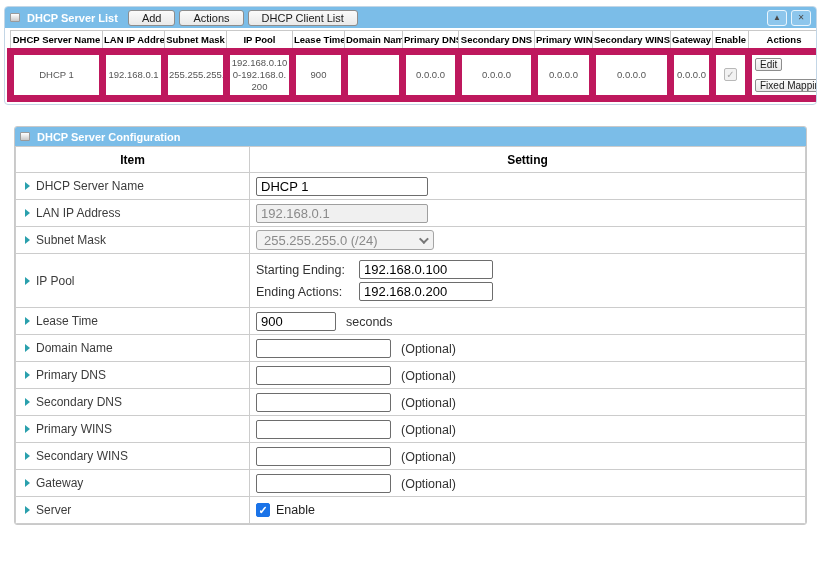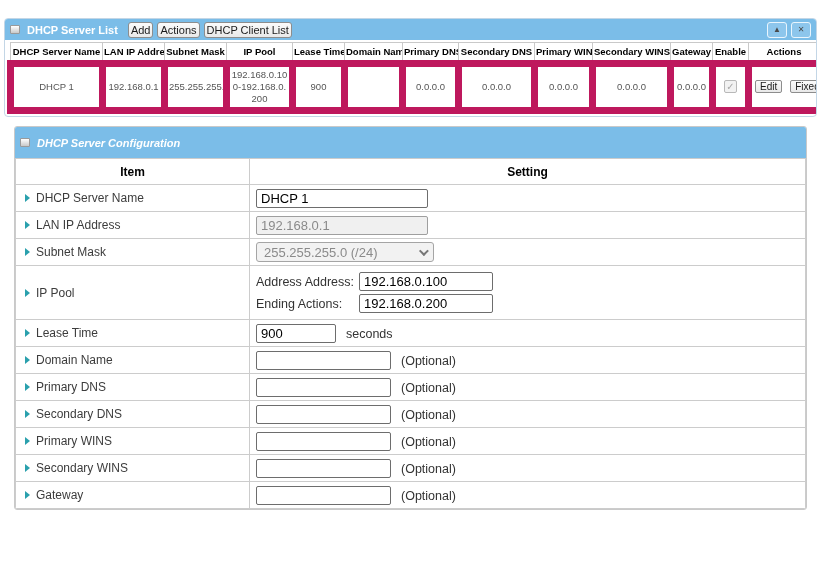--- a/index.html
+++ b/index.html
@@ -40,40 +40,40 @@
     margin: 0 6px 0 3px;
     white-space: nowrap;
   }
   .btn {
     background: linear-gradient(#fbfbfb, #e9e9e9);
     border: 1px solid #8d8d8d;
     border-radius: 3px;
     font-family: inherit;
     font-size: 11px;
     color: #1a1a1a;
-    padding: 1px 2px;
+    padding: 1px 13px;
     white-space: nowrap;
     cursor: pointer;
   }
   .winbtns { margin-left: auto; display: flex; gap: 4px; }
   .winbtn {
     width: 20px; height: 16px;
     background: #8dc6ec;
     border: 1px solid #e9f5fd;
     border-radius: 3px;
     color: #4a4a4a;
     font-size: 8px;
     line-height: 14px;
     text-align: center;
     padding: 0;
     cursor: pointer;
     font-family: inherit;
   }
   
-  #server-list { left: 4px; top: 18px; width: 813px; }
+  #server-list { left: 4px; top: 6px; width: 813px; }
   #server-list .titlebar { height: 21px; }
   .slist-wrap { padding: 2px; }
   table.slist {
     width: 100%;
     border-collapse: collapse;
     table-layout: fixed;
   }
   table.slist th {
     border: 1px solid #c9c9c9;
     font-size: 9.5px;
@@ -88,41 +88,41 @@
     border: 7px solid #be185d;
     font-size: 9.5px;
     color: #555;
     text-align: center;
     padding: 2px 1px;
     height: 33px;
     white-space: nowrap;
     overflow: hidden;
   }
   table.slist td.wrap { white-space: normal; word-break: break-all; line-height: 1.25; }
-  .actions-cell { display: flex; flex-direction: row; align-items: flex-start; gap: 8px; padding-left: 2px; }
+  .actions-cell { display: flex; flex-direction: column; align-items: flex-start; gap: 8px; padding-left: 2px; }
   .btn.small { font-size: 10px; padding: 0 4px; border-radius: 2px; }
   
   .cbx {
     width: 13px; height: 13px;
     border: 1px solid #8a8a8a;
     border-radius: 2px;
     display: inline-flex;
     align-items: center;
     justify-content: center;
     background: #fff;
     vertical-align: middle;
   }
   .cbx.gray { background: #f2f2f2; border-color: #b8b8b8; }
   .cbx.gray[data-checked="true"]::after { content: "✓"; color: #a8a8a8; font-size: 10px; }
   .cbx.blue { width: 14px; height: 14px; }
   .cbx.blue[data-checked="true"] { background: #1a73e8; border-color: #1a73e8; }
   .cbx.blue[data-checked="true"]::after { content: "✓"; color: #fff; font-size: 11px; font-weight: bold; }
   
   #config { left: 14px; top: 126px; width: 793px; border-color: #c9c9c9; border-radius: 3px; }
-  #config .titlebar { height: 31px; font-style: italic; }
+  #config .titlebar { height: 19px; }
   table.cfg { width: 100%; border-collapse: collapse; table-layout: fixed; }
   table.cfg th {
     border: 1px solid #cccccc;
     font-size: 12px;
     font-weight: bold;
     color: #000;
     text-align: center;
     height: 26px;
     background: #fff;
   }
@@ -304,21 +304,21 @@
           <span class="sel">
             <span>255.255.255.0 (/24)</span>
             <span class="chevron"></span>
           </span>
         </td>
       </tr>
       <tr>
         <td class="item"><span class="bullet"></span><span>IP Pool</span></td>
         <td class="setting">
           <div class="pool-line">
-            <span class="pool-label">Address Address:</span>
+            <span class="pool-label">Starting Ending:</span>
             <input class="inp mid" value="192.168.0.100" style="">
           </div>
           <div class="pool-line">
             <span class="pool-label">Ending Actions:</span>
             <input class="inp mid" value="192.168.0.200" style="">
           </div>
         </td>
       </tr>
       <tr>
         <td class="item"><span class="bullet"></span><span>Lease Time</span></td>
@@ -355,15 +355,24 @@
         <td class="setting">
           <input class="inp opt" style=""><span class="suffix">(Optional)</span>
         </td>
       </tr>
       <tr>
         <td class="item"><span class="bullet"></span><span>Gateway</span></td>
         <td class="setting">
           <input class="inp opt" style=""><span class="suffix">(Optional)</span>
         </td>
       </tr>
+      <tr>
+        <td class="item"><span class="bullet"></span><span>Server</span></td>
+        <td class="setting">
+          <span class="cbx-line">
+            <span class="cbx blue" data-checked="true"></span>
+            <span>Enable</span>
+          </span>
+        </td>
+      </tr>
     </tbody>
   </table>
 </div>
 
 </body></html>

